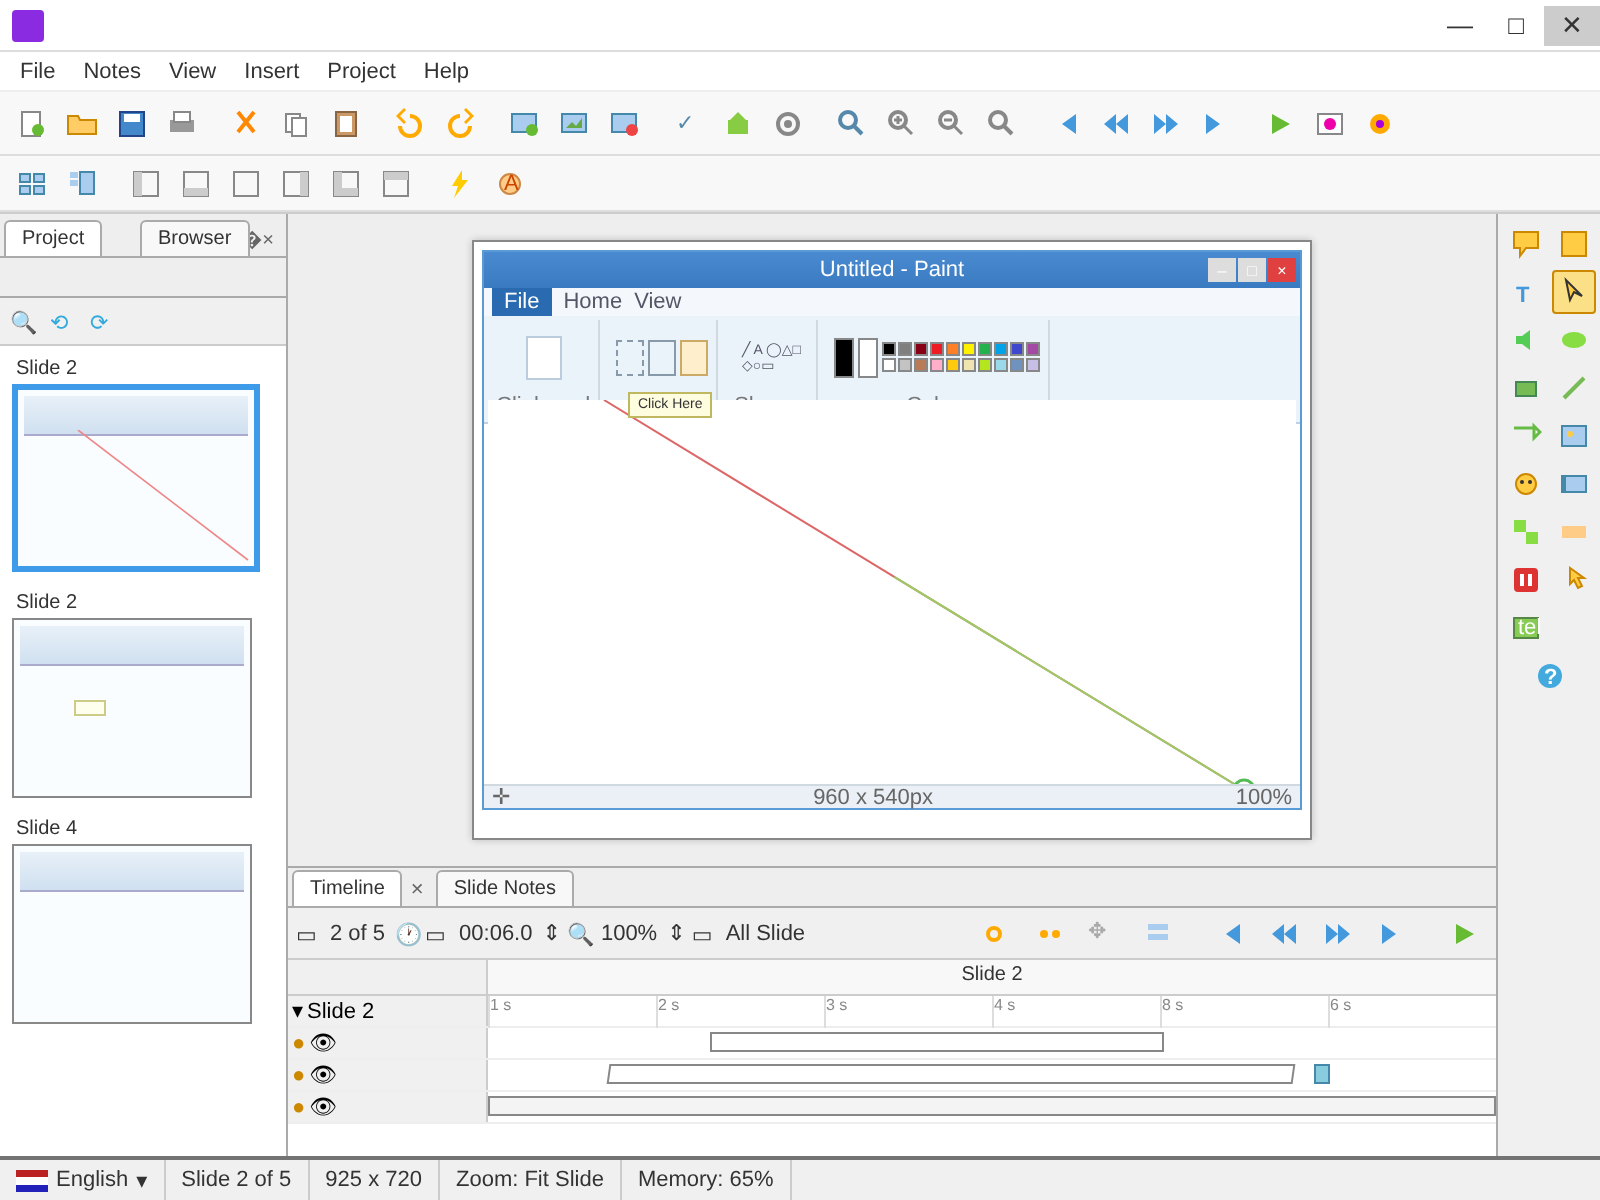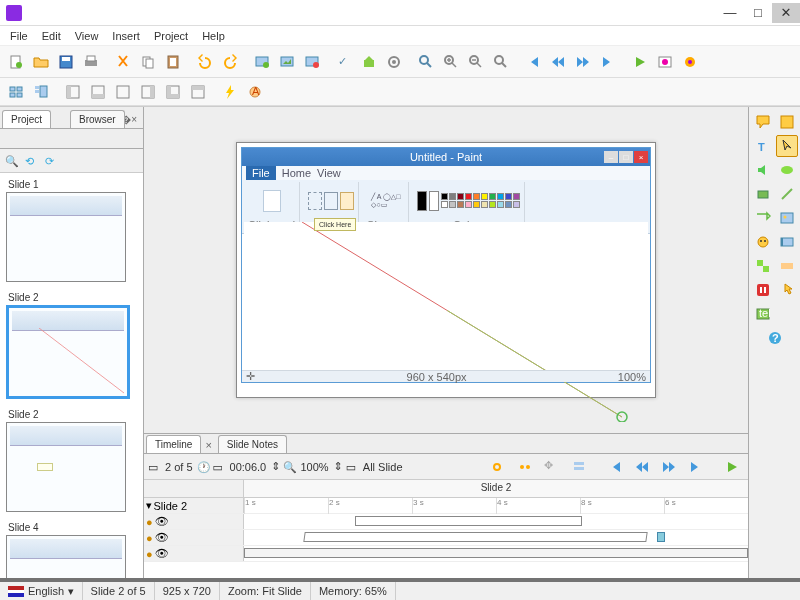--- a/index.html
+++ b/index.html
@@ -26,21 +26,21 @@
 .tabxbtn{margin-left:auto;margin-right:4px;font-size:10px;color:#666;padding:2px}
 .lefttools{height:24px;display:flex;align-items:center;padding:2px;gap:2px;border-bottom:1px solid #ccc;background:#f0f0f0}
 .thumbs{flex:1;overflow-y:auto;padding:6px;background:#fff}
 .thumb{margin-bottom:10px}
 .thumb .lbl{font-size:10px;color:#333;margin-bottom:2px;padding-left:2px}
 .thumb .img{width:120px;height:90px;border:1px solid #888;background:#fafdff;position:relative}
 .thumb.sel .img{border:3px solid #3d9be9;width:124px;height:94px}
 .thumb .img .mini{position:absolute;top:3px;left:3px;right:3px;height:20px;background:linear-gradient(#e8f0f8,#d0e0f0);border-bottom:1px solid #aac}
 .center{flex:1;display:flex;flex-direction:column;min-width:0;background:#eee}
 .canvas{flex:1;display:flex;align-items:center;justify-content:center;background:#eee;position:relative;min-height:0}
-.slideview{width:420px;height:256px;background:#fff;border:1px solid #888;box-shadow:0 0 4px rgba(0,0,0,.2);position:relative}
+.slideview{width:420px;height:300px;background:#fff;border:1px solid #888;box-shadow:0 0 4px rgba(0,0,0,.2);position:relative}
 .paintwin{position:absolute;top:4px;left:4px;right:4px;bottom:14px;border:1px solid #5a9bd5;background:#fff}
 .paintwin .ptitle{height:18px;background:linear-gradient(#4a8ad0,#3a7ac0);color:#fff;font-size:9px;display:flex;align-items:center;justify-content:center;position:relative}
 .paintwin .pbtns{position:absolute;right:2px;display:flex;gap:1px}
 .paintwin .pbtn{width:14px;height:12px;background:#ddd;font-size:8px;display:flex;align-items:center;justify-content:center}
 .paintwin .pbtn.red{background:#e04040;color:#fff}
 .paintwin .ribbon{height:54px;background:#eaf2fa;border-bottom:1px solid #c0d0e0;display:flex;padding:2px;gap:4px;position:relative}
 .paintwin .ribgrp{border-right:1px solid #d0d8e0;padding:0 4px;display:flex;flex-direction:column;align-items:center;font-size:7px;color:#777}
 .paintwin .ribgrp .top{flex:1;display:flex;align-items:center;gap:2px}
 .paintwin .tooltip{position:absolute;top:38px;left:72px;background:#fffde0;border:1px solid #c0b860;padding:2px 4px;font-size:7px;color:#333;z-index:5}
 .paintwin .palette{display:grid;grid-template-columns:repeat(10,7px);grid-auto-rows:7px;gap:1px}
@@ -59,40 +59,40 @@
 .tlslidename{text-align:center;font-size:10px;color:#333;padding:2px}
 .tlrow{height:16px;border-bottom:1px solid #eee;display:flex}
 .tlrow .l{width:100px;border-right:1px solid #ccc;background:#f0f0f0;display:flex;align-items:center;padding:0 2px;gap:2px;font-size:9px}
 .tlrow .r{flex:1;position:relative;background:#fff}
 .tlticks{position:absolute;top:0;left:0;right:0;height:16px;display:flex}
 .tltick{flex:1;border-left:1px solid #ddd;font-size:8px;color:#888;padding-left:0}
 .tlclip{position:absolute;height:10px;top:2px;background:#fff;border:1px solid #888}
 .rightbar{width:52px;background:#f0f0f0;border-left:1px solid #aaa;padding:4px 2px;display:flex;flex-direction:column;gap:2px;align-items:center}
 .rightbar .row{display:flex;gap:2px}
 .rbtn{width:22px;height:22px;display:flex;align-items:center;justify-content:center;border-radius:2px}
-.statusbar{height:22px;border-top:4px solid #737373;background:#f0f0f0;display:flex;align-items:center;font-size:10px;color:#333}
+.statusbar{height:22px;border-top:2px solid #737373;background:#f0f0f0;display:flex;align-items:center;font-size:10px;color:#333}
 .statusbar .cell{padding:0 8px;border-right:1px solid #ccc;height:100%;display:flex;align-items:center;gap:4px}
 .flag{width:16px;height:11px;background:linear-gradient(#b22,#b22 33%,#fff 33%,#fff 66%,#22b 66%)}
 .smico{width:12px;height:12px;display:inline-block}
 </style>
 </head>
 <body>
 
 <div class="titlebar">
   <span class="icon"></span>
   <div class="winbtns">
     <div class="winbtn">—</div>
     <div class="winbtn">□</div>
     <div class="winbtn">✕</div>
   </div>
 </div>
 
 <div class="menubar">
   <span>File</span>
-  <span>Edit</span>
+  <span>Notes</span>
   <span>View</span>
   <span>Insert</span>
   <span>Project</span>
   <span>Help</span>
 </div>
 
 <div class="toolbar">
   <div class="tbtn">
       <span class="ico"><svg viewBox="0 0 16 16">
           <rect x="3" y="2" width="9" height="12" fill="#fff" stroke="#888"></rect>
@@ -332,26 +332,20 @@
           <span class="smico">🔍</span>
         </div>
       <div class="tbtn" style="width:18px;height:18px">
           <span class="smico" style="color:#3ad">⟲</span>
         </div>
       <div class="tbtn" style="width:18px;height:18px">
           <span class="smico" style="color:#3ad">⟳</span>
         </div>
     </div>
     <div class="thumbs">
-      <div class="thumb">
-        <div class="lbl">Slide 1</div>
-        <div class="img">
-            <div class="mini"></div>
-          </div>
-      </div>
       <div class="thumb sel">
         <div class="lbl">Slide 2</div>
         <div class="img">
             <div class="mini"></div>
             <svg style="position:absolute;top:20px;left:0;width:100%;height:70px">
               <line x1="30" y1="0" x2="115" y2="65" stroke="#e88" stroke-width="0.8"></line>
             </svg>
           </div>
       </div>
       <div class="thumb">

